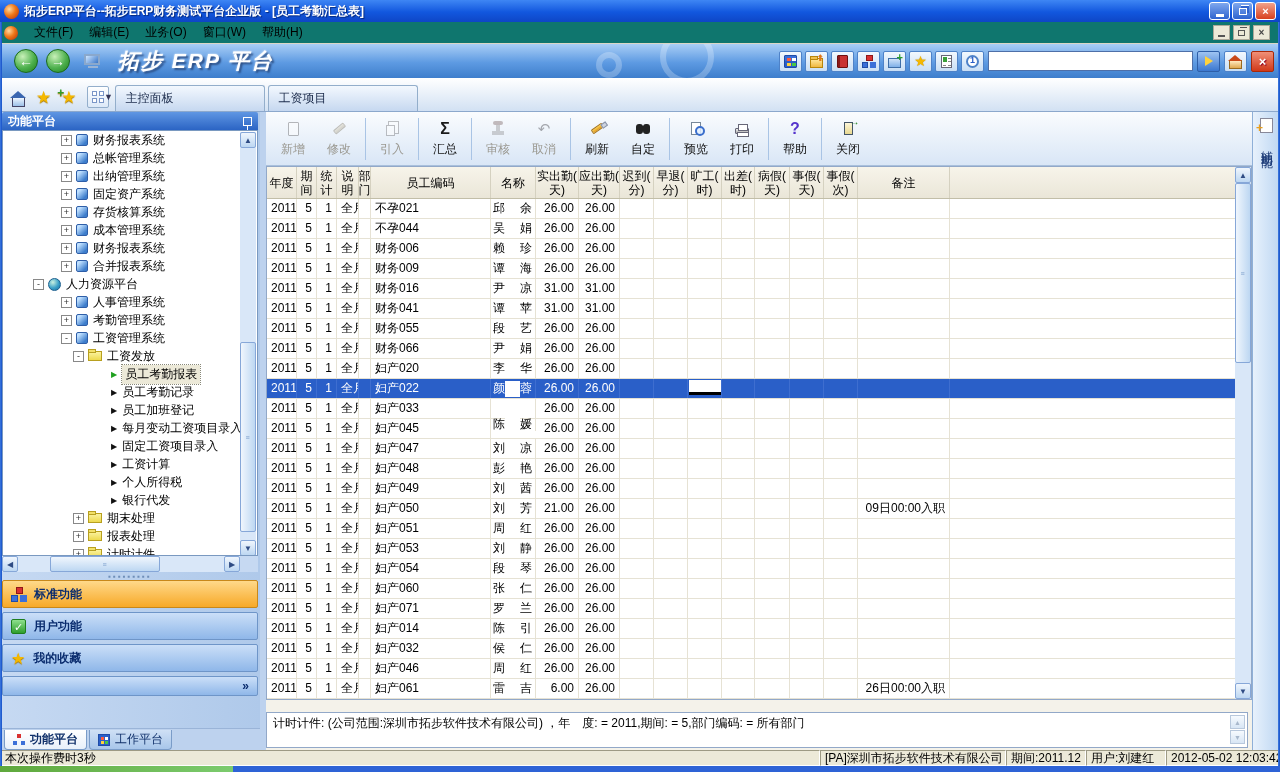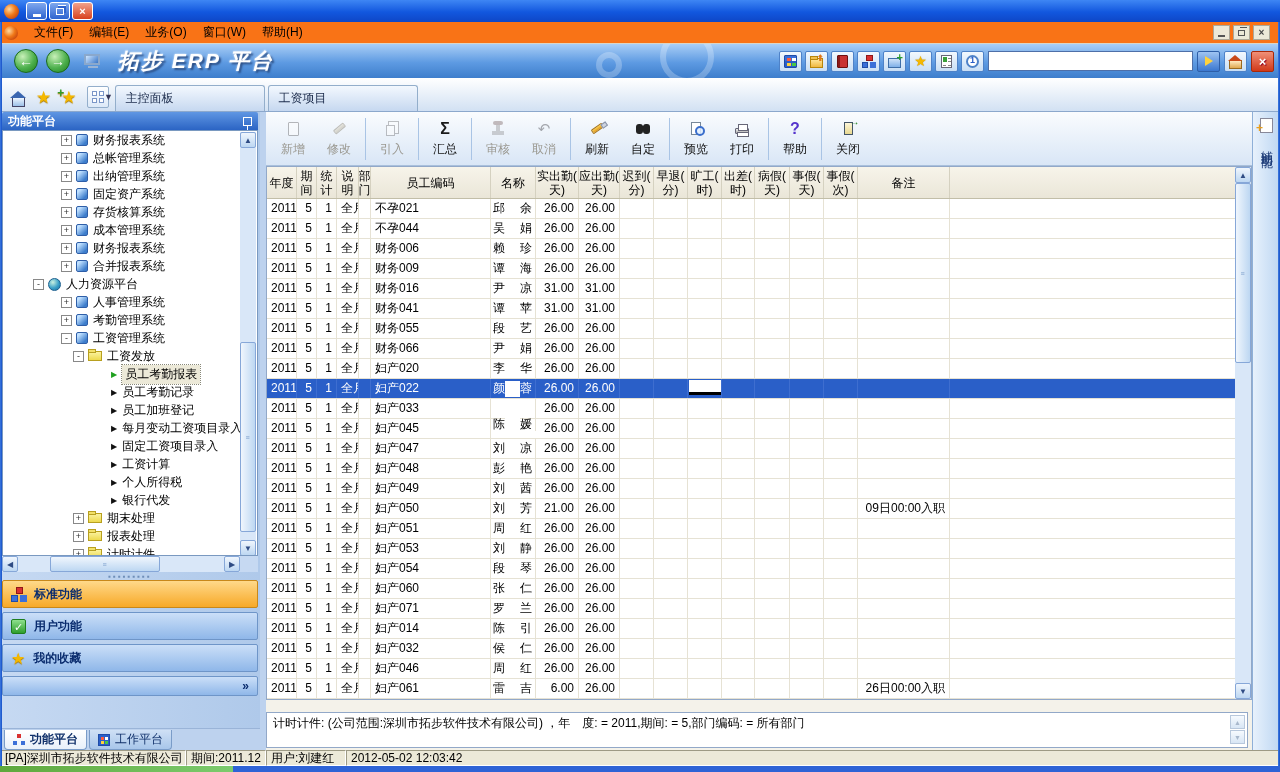--- a/index.html
+++ b/index.html
@@ -6,21 +6,21 @@
   html,body{width:1280px;height:772px;overflow:hidden;font-family:"Liberation Sans","DejaVu Sans",sans-serif;font-size:12px;background:#ECE9D8;position:relative}
   
   .titlebar{position:absolute;left:0;top:0;width:1280px;height:22px;background:linear-gradient(180deg,#3E86F4 0%,#1257DE 55%,#0E46C6 100%);display:flex;align-items:center;padding:0 4px;color:#fff}
   .app-logo{width:15px;height:15px;border-radius:50%;background:radial-gradient(circle at 35% 35%,#ffd9a0 0%,#f07818 45%,#b02808 100%);margin-right:5px;flex:none}
   .title-text{font-weight:bold;text-shadow:1px 1px 1px #05287a;white-space:nowrap;overflow:hidden;flex:1}
   .winbtn{width:21px;height:18px;margin-left:2px;border:1px solid #fff;border-radius:3px;background:linear-gradient(180deg,#7FA8EE,#2E63CF);display:flex;align-items:center;justify-content:center;color:#fff;font-weight:bold;font-size:11px}
   .winbtn.close{background:linear-gradient(180deg,#F2A28C,#D8401E)}
   .glyph-min{width:8px;height:3px;background:#fff;margin-top:8px}
   .glyph-restore{width:8px;height:7px;border:1px solid #fff;box-shadow:2px -2px 0 0 #2E63CF,2px -3px 0 0 #fff}
   
-  .menubar{position:absolute;left:0;top:22px;width:1280px;height:22px;background:#f97316;display:flex;align-items:center;padding:0 4px;border-bottom:1px solid #DAD6C6}
+  .menubar{position:absolute;left:0;top:22px;width:1280px;height:22px;background:#0f766e;display:flex;align-items:center;padding:0 4px;border-bottom:1px solid #DAD6C6}
   .menu-logo{width:14px;height:14px;border-radius:50%;background:radial-gradient(circle at 35% 35%,#ffd9a0,#f07818 45%,#b02808);margin-right:8px}
   .menu-item{padding:2px 8px;color:#000}
   .mdi-btns{margin-left:auto;display:flex;gap:3px;padding-right:6px}
   .mdibtn{width:17px;height:15px;border:1px solid #ACA899;background:#ECE9D8;display:flex;align-items:center;justify-content:center;color:#444;font-size:10px;font-weight:bold}
   .glyph-min2{width:7px;height:2px;background:#555;margin-top:7px}
   .glyph-restore2{width:7px;height:6px;border:1px solid #555;box-shadow:2px -2px 0 0 #ECE9D8,2px -3px 0 0 #555}
   
   .banner{position:absolute;left:0;top:44px;width:1280px;height:34px;background:linear-gradient(180deg,#A9CEF6 0%,#5D9AE2 55%,#3E7ECC 100%);display:flex;align-items:center;overflow:hidden}
   .deco-circle{position:absolute;border:6px solid rgba(255,255,255,.25);border-radius:50%}
   .navbtn{width:24px;height:24px;border-radius:50%;background:radial-gradient(circle at 35% 30%,#C8F0B8,#4DB04D 55%,#1E7E1E);border:1px solid #1A6A1A;color:#fff;font-weight:bold;font-size:14px;display:flex;align-items:center;justify-content:center;margin-left:14px;flex:none}
@@ -177,20 +177,21 @@
   .spanl{border:1px solid;border-color:#9D9A84 #FFF #FFF #9D9A84;height:16px;line-height:14px;padding:0 4px;white-space:nowrap;overflow:hidden;color:#000}
   .bottomstrip{position:absolute;left:0;top:766px;width:1280px;height:6px;background:#2E63D6}
   .bottomstrip .green{position:absolute;left:0;top:0;width:233px;height:6px;background:linear-gradient(90deg,#5FA83C,#7CCB6E)}
   .frame{position:absolute;top:22px;width:2px;height:744px;background:linear-gradient(90deg,#3E7BE0,#1650C8);z-index:50;pointer-events:none}
 </style>
 </head>
 <body>
 
 <div class="titlebar">
   <div class="app-logo"></div>
+  <span class="title-text">拓步ERP平台--拓步ERP财务测试平台企业版 - [员工考勤汇总表]</span>
   <div class="winbtn">
       <div class="glyph-min"></div>
     </div>
   <div class="winbtn">
       <div class="glyph-restore"></div>
     </div>
   <div class="winbtn close">
       <span>×</span>
     </div>
 </div>
@@ -1141,20 +1142,21 @@
     </div>
   </div>
 
   <div class="rightstrip">
     <div class="rs-icon"></div>
     <span class="rs-label">辅助功能</span>
   </div>
 </div>
 
 <div class="statusbar">
+  <div class="spanl" style="width:820px">本次操作费时3秒</div>
   <div class="spanl" style="width:186px">[PA]深圳市拓步软件技术有限公司</div>
   <div class="spanl" style="width:80px">期间:2011.12</div>
   <div class="spanl" style="width:80px">用户:刘建红</div>
   <div class="spanl" style="flex:1">2012-05-02 12:03:42</div>
 </div>
 <div class="bottomstrip">
     <div class="green"></div>
   </div>
 <div class="frame" style="left:0"></div>
 <div class="frame" style="left:1278px"></div>

